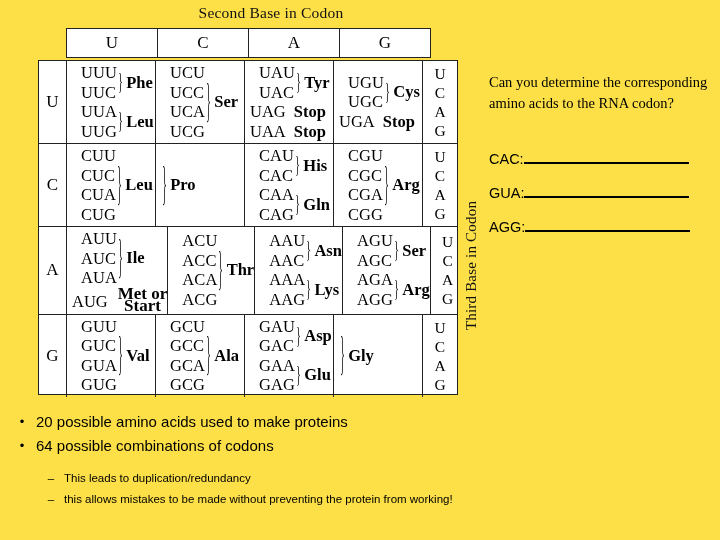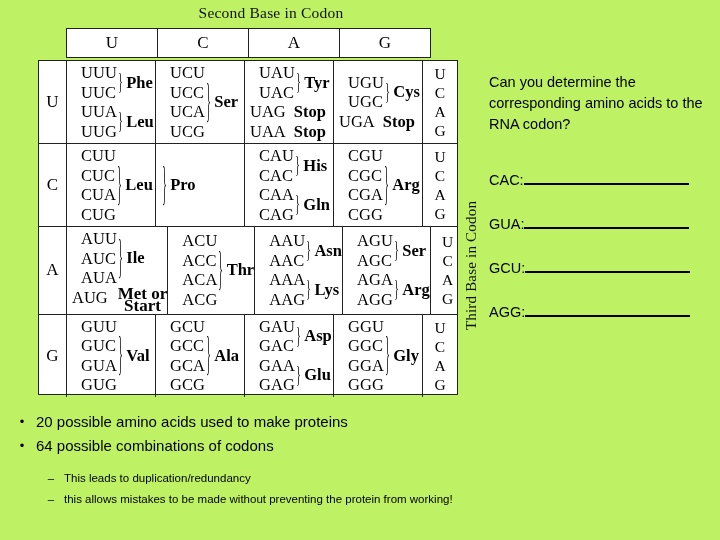--- a/index.html
+++ b/index.html
@@ -4,21 +4,21 @@
 <style>
   html, body {
     margin: 0;
     padding: 0;
     background: #ffffff;
   }
   #slide {
     position: relative;
     width: 720px;
     height: 540px;
-    background: #bef264;
+    background: #fde047;
     overflow: hidden;
     font-family: "Liberation Sans", sans-serif;
     color: #000000;
   }
 
   
   #codon-figure {
     position: absolute;
     left: 16px;
     top: 2px;
@@ -184,26 +184,27 @@
   #question-panel {
     position: absolute;
     left: 489px;
     top: 72px;
     width: 228px;
   }
   #question-text {
     font-size: 14.5px;
     line-height: 21px;
     color: #000;
+    font-family: Liberation Serif, serif;
   }
   .blank-line {
     display: flex;
     align-items: flex-end;
     font-size: 14.5px;
-    margin-top: 28px;
+    margin-top: 18px;
   }
   .blank-line .lbl { white-space: nowrap; }
   .blank-line .rule {
     flex: 1 1 auto;
     border-bottom: 2.2px solid #000;
     margin-bottom: 3px;
     margin-left: 0px;
     max-width: 165px;
   }
   #blank-cac { margin-top: 37px; }
@@ -386,21 +387,21 @@
           <div class="codon-cell">
             <div class="grp">
               <div class="codons">
                 <span>AUU</span>
                 <span>AUC</span>
                 <span>AUA</span>
               </div>
               <span class="brace b4">}</span>
               <span class="aa">Ile</span>
             </div>
-            <div class="plain-row" style="display: flex; align-items: flex-start;">
+            <div class="plain-row" style="display: flex; align-items: flex-end;">
               <span>AUG</span>
               <span class="sp"></span>
               <span class="aa small">Met or<br>Start</span>
             </div>
           </div>
           <div class="codon-cell">
             <div class="grp">
               <div class="codons">
                 <span>ACU</span>
                 <span>ACC</span>
@@ -493,26 +494,20 @@
               <div class="codons">
                 <span>GAA</span>
                 <span>GAG</span>
               </div>
               <span class="brace b2">}</span>
               <span class="aa">Glu</span>
             </div>
           </div>
           <div class="codon-cell">
             <div class="grp">
-              <div class="codons">
-                <span>GGU</span>
-                <span>GGC</span>
-                <span>GGA</span>
-                <span>GGG</span>
-              </div>
               <span class="brace b4">}</span>
               <span class="aa">Gly</span>
             </div>
           </div>
           <div class="third-base-cell">
             <span>U</span>
             <span>C</span>
             <span>A</span>
             <span>G</span>
           </div>
@@ -522,24 +517,20 @@
 
   <div id="question-panel">
     <div id="question-text">Can you determine the corresponding amino acids to the RNA codon?</div>
 
     <div class="blank-line" id="blank-cac">
       <span class="lbl">CAC:</span>
       <span class="rule"></span>
     </div>
     <div class="blank-line">
       <span class="lbl">GUA:</span>
-      <span class="rule"></span>
-    </div>
-    <div class="blank-line">
-      <span class="lbl">GCU:</span>
       <span class="rule"></span>
     </div>
     <div class="blank-line">
       <span class="lbl">AGG:</span>
       <span class="rule"></span>
     </div>
   </div>
 
   <div id="bullets">
     <div class="b1">

